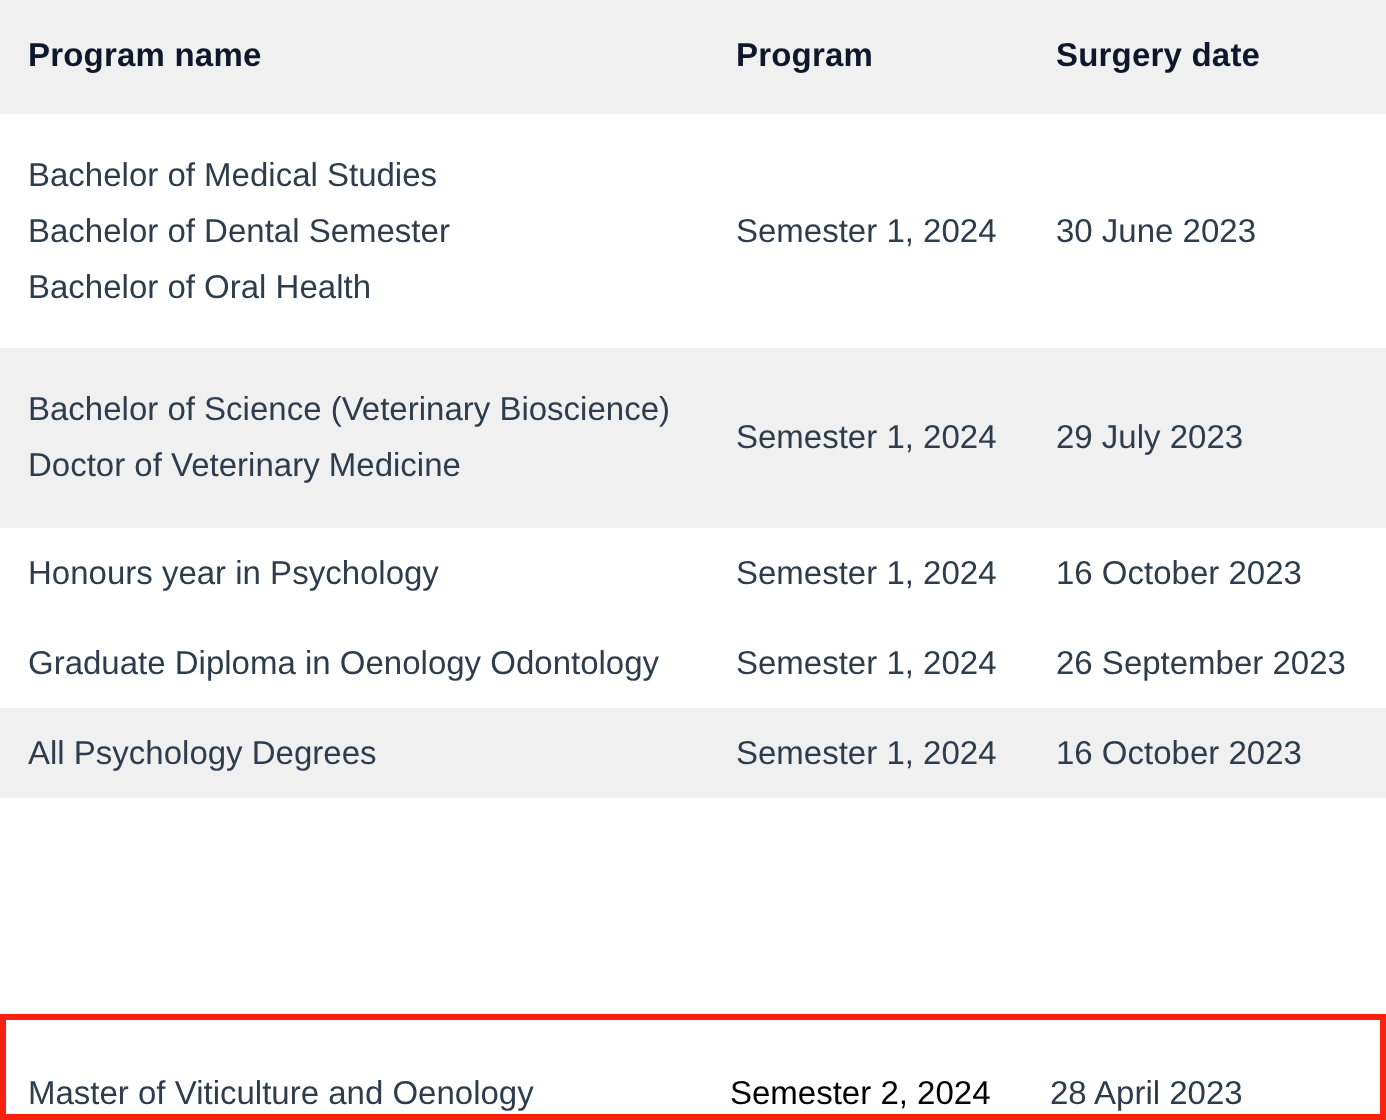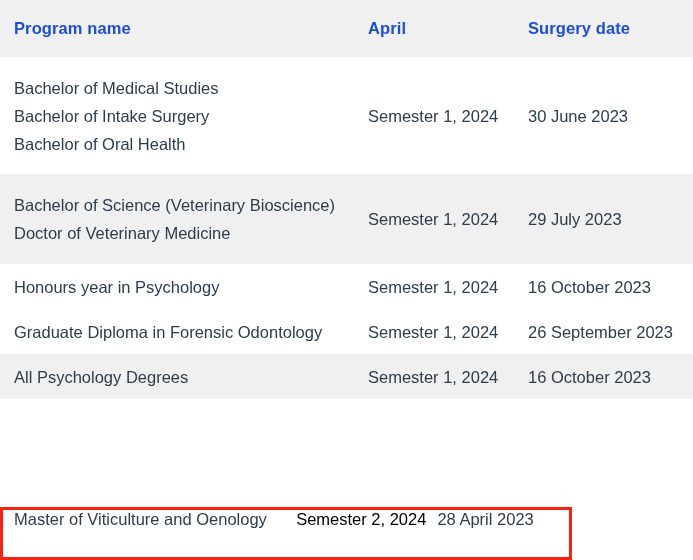--- a/index.html
+++ b/index.html
@@ -27,21 +27,21 @@
     table-layout: fixed;
   }
 
   .prog-table col.c-program { width: 354px; }
   .prog-table col.c-intake  { width: 160px; }
   .prog-table col.c-closing { width: 179px; }
 
   
   thead th {
     background: #f0f0f0;
-    color: #1d4ed8;
+    color: #0f172a;
     font-size: 16.5px;
     font-weight: bold;
     text-align: left;
     padding: 0;
     height: 57px;
     vertical-align: middle;
     line-height: 1.2;
     letter-spacing: 0.1px;
   }
   thead th .cellpad { padding-left: 14px; }
@@ -69,27 +69,27 @@
   tbody tr.r-std  { height: 45px; }
 
   .prog-lines { display: block; }
   .prog-lines .pline { display: block; white-space: nowrap; }
 
   
   .highlight-row {
     position: absolute;
     left: 0;
     top: 507px;
-    width: 572px;
+    width: 693px;
     height: 53px;
     box-sizing: border-box;
     border: 3px solid #f92210;
     background: #ffffff;
     display: flex;
-    align-items: flex-start;
+    align-items: flex-end;
   }
   .highlight-row .hl-program {
     width: 351px;
     padding-left: 11px;
     box-sizing: border-box;
     color: #2e3c4c;
     font-size: 16.5px;
     white-space: nowrap;
   }
   .highlight-row .hl-intake {
@@ -119,34 +119,34 @@
       <col class="c-program">
       <col class="c-intake">
       <col class="c-closing">
     </colgroup>
     <thead>
       <tr>
         <th class="th-program">
           <span class="cellpad">Program name</span>
         </th>
         <th class="th-intake">
-          <span class="cellpad">April</span>
+          <span class="cellpad">Program</span>
         </th>
         <th class="th-closing">
           <span class="cellpad">Surgery date</span>
         </th>
       </tr>
     </thead>
     <tbody>
 
       <tr class="row-white r-tall">
         <td>
           <span class="cellpad prog-lines">
             <span class="pline">Bachelor of Medical Studies</span>
-            <span class="pline">Bachelor of Intake Surgery</span>
+            <span class="pline">Bachelor of Dental Semester</span>
             <span class="pline">Bachelor of Oral Health</span>
           </span>
         </td>
         <td>
           <span class="cellpad">Semester 1, 2024</span>
         </td>
         <td>
           <span class="cellpad">30 June 2023</span>
         </td>
       </tr>
@@ -177,21 +177,21 @@
         </td>
         <td>
           <span class="cellpad">16 October 2023</span>
         </td>
       </tr>
 
 
       <tr class="row-white r-std">
         <td>
           <span class="cellpad prog-lines">
-            <span class="pline">Graduate Diploma in Forensic Odontology</span>
+            <span class="pline">Graduate Diploma in Oenology Odontology</span>
           </span>
         </td>
         <td>
           <span class="cellpad">Semester 1, 2024</span>
         </td>
         <td>
           <span class="cellpad">26 September 2023</span>
         </td>
       </tr>
 

